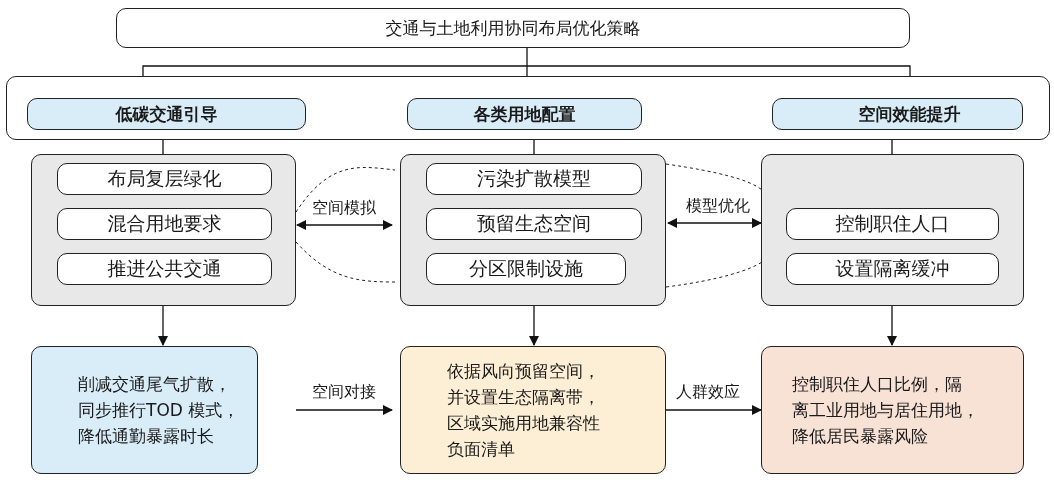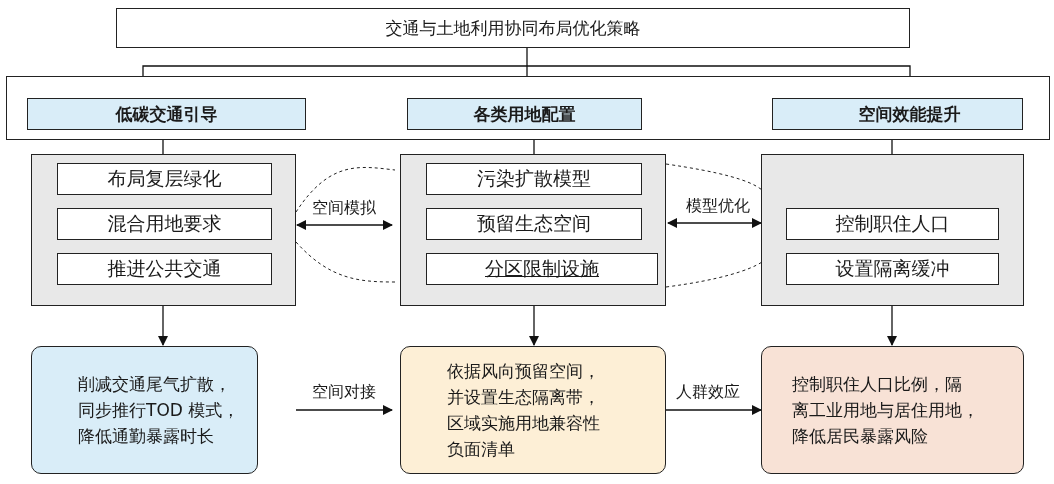--- a/index.html
+++ b/index.html
@@ -1,17 +1,17 @@
 <!DOCTYPE html>
 <html><head>
 <meta charset="utf-8">
 <style>
   html,body{margin:0;padding:0;background:#ffffff;}
   body{width:1054px;height:484px;position:relative;overflow:hidden;font-family:"DejaVu Sans","Liberation Sans",sans-serif;color:#1a1a1a;}
-  .abs{position:absolute;box-sizing:border-box;}
+  .abs{position:absolute;box-sizing:border-box;border-radius:10px;}
   .title-box{left:116px;top:8px;width:794px;height:40px;border:1.5px solid #222;background:#fff;display:flex;align-items:center;justify-content:center;font-size:17px;}
   .band{left:6px;top:76px;width:1044px;height:64px;border:1.5px solid #222;background:#fff;}
   .head-box{height:32px;top:98px;border:1.5px solid #222;background:#d9edf8;display:flex;align-items:center;justify-content:center;font-size:17px;font-weight:bold;}
   .panel{top:154px;height:152px;border:1.5px solid #222;background:#e8e8e8;}
   .item{height:32px;border:1.5px solid #222;background:#fff;display:flex;align-items:center;justify-content:center;font-size:19px;}
   .result{top:346px;height:128px;border:1.5px solid #222;border-radius:10px;display:flex;align-items:center;font-size:17px;line-height:26px;}
   .result .txt{white-space:pre-line;}
   .lbl{font-size:16px;white-space:nowrap;}
   svg.overlay{position:absolute;left:0;top:0;}
 </style>
@@ -66,21 +66,21 @@
 
 <div class="abs panel" style="left:31px;width:265px;">
   <div class="abs item" style="left:25px;top:8px;width:215px;">布局复层绿化</div>
   <div class="abs item" style="left:25px;top:53px;width:215px;">混合用地要求</div>
   <div class="abs item" style="left:25px;top:98px;width:215px;">推进公共交通</div>
 </div>
 
 <div class="abs panel" style="left:400px;width:266px;">
   <div class="abs item" style="left:25px;top:8px;width:216px;">污染扩散模型</div>
   <div class="abs item" style="left:25px;top:53px;width:216px;">预留生态空间</div>
-  <div class="abs item" style="left:25px;top:98px;width:232px;text-decoration:underline;">分区限制设施</div>
+  <div class="abs item" style="left:25px;top:98px;width:200px;">分区限制设施</div>
 </div>
 
 <div class="abs panel" style="left:761px;width:263px;">
   <div class="abs item" style="left:24px;top:53px;width:213px;">控制职住人口</div>
   <div class="abs item" style="left:24px;top:98px;width:213px;">设置隔离缓冲</div>
 </div>
 
 <div class="abs lbl" style="left:312px;top:198px;">空间模拟</div>
 <div class="abs lbl" style="left:686px;top:196px;">模型优化</div>
 <div class="abs lbl" style="left:312px;top:382px;">空间对接</div>

